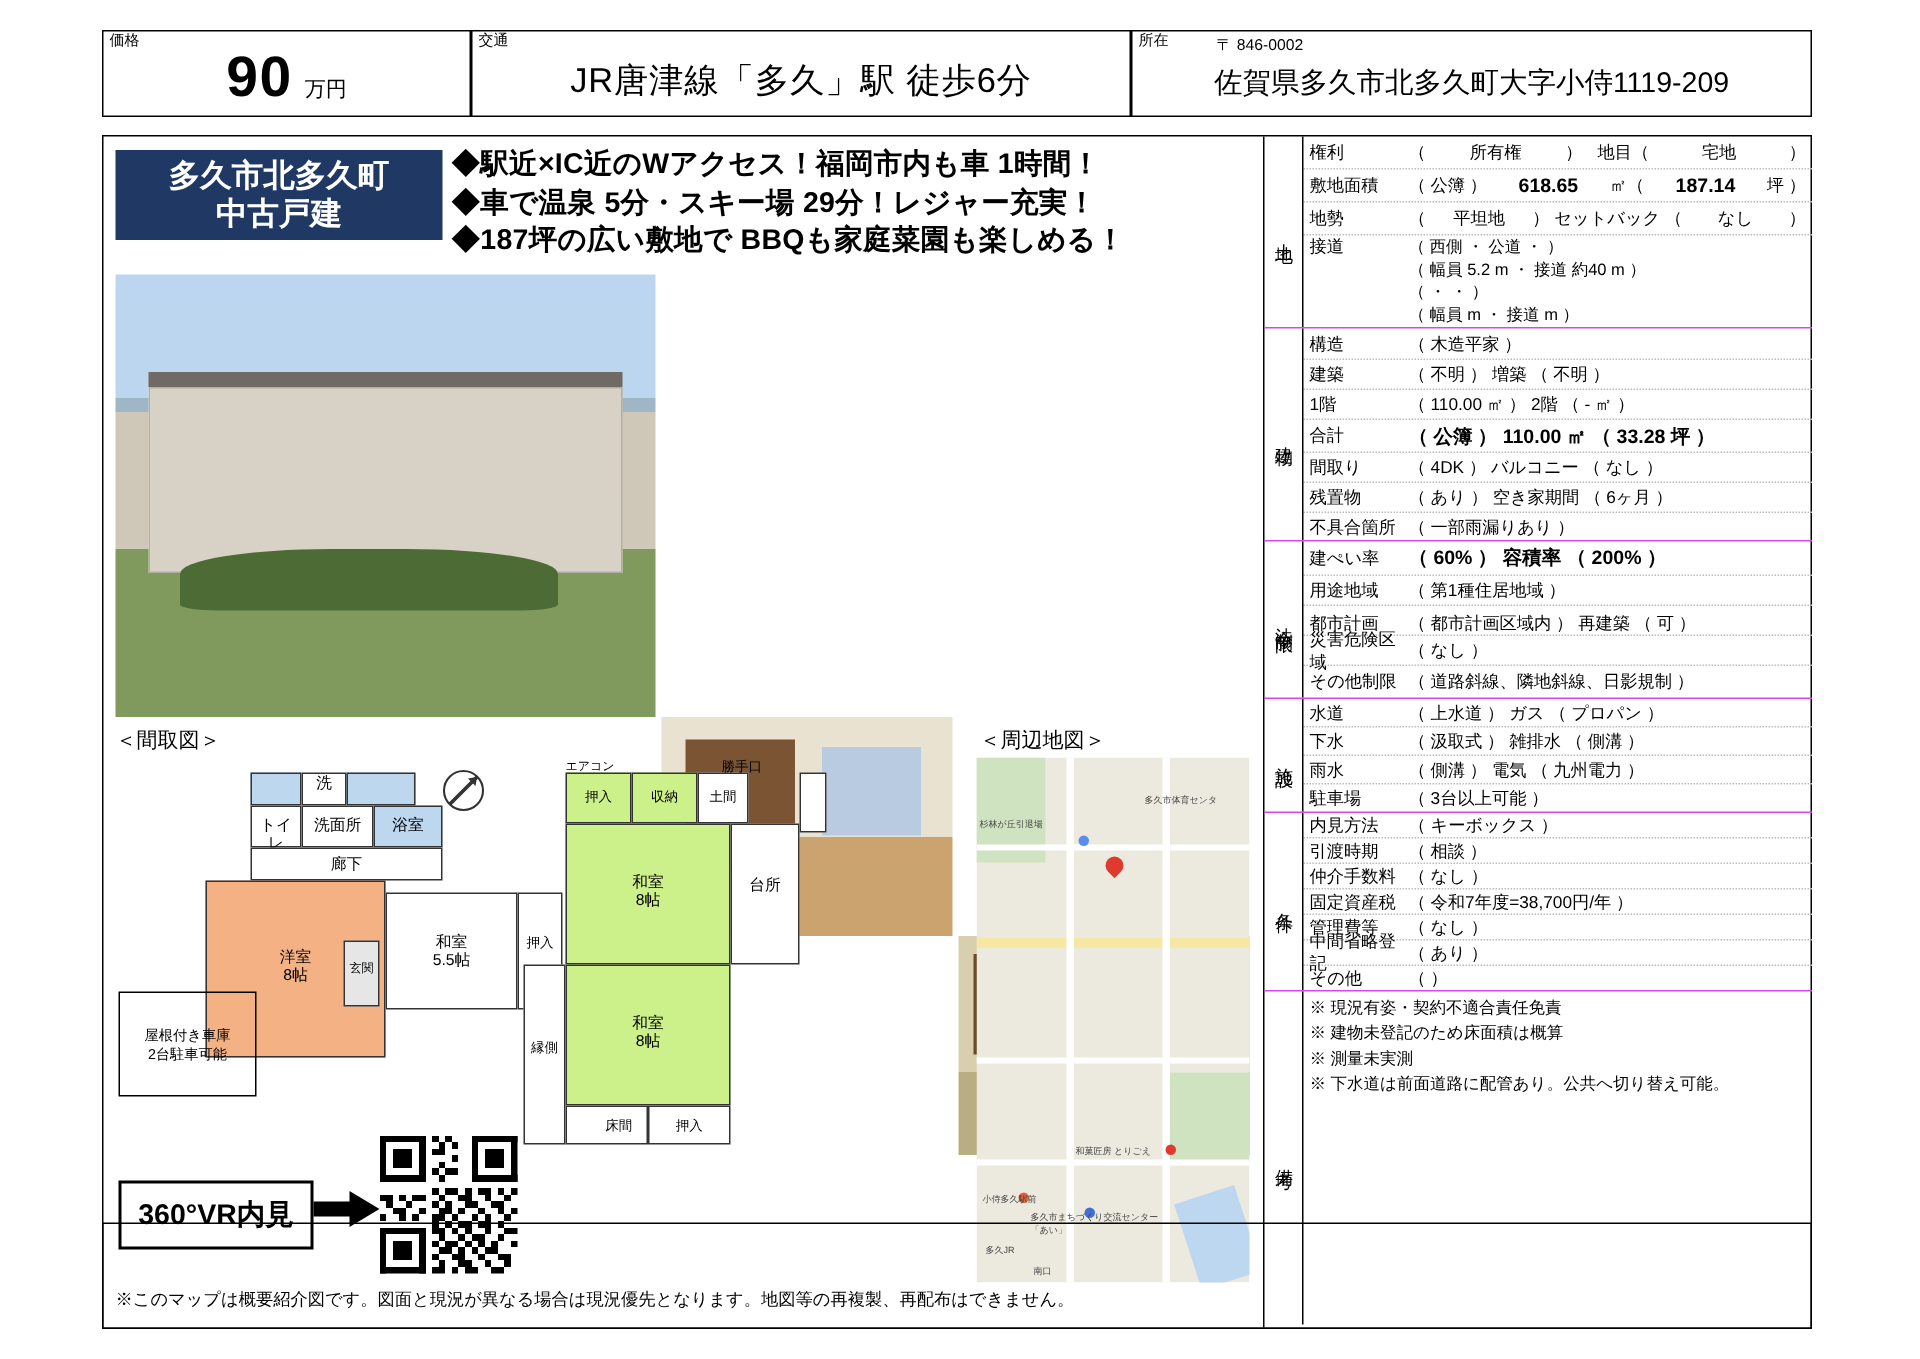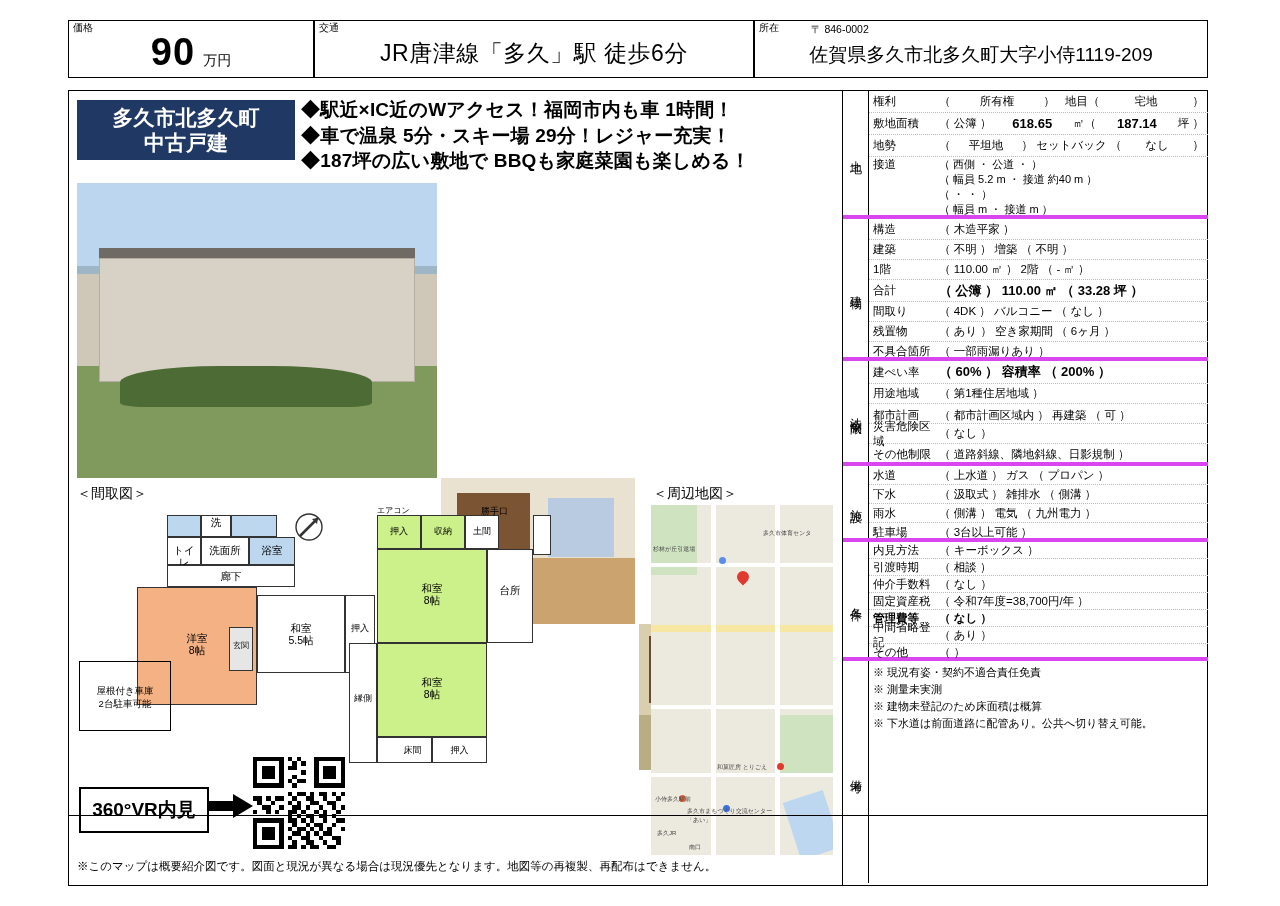--- a/index.html
+++ b/index.html
@@ -95,21 +95,21 @@
   .mr span { display:block; }
   .room-label { font-size:10.5px; line-height:12px; }
   .fill-orange { background:#f4b183; }
   .fill-green { background:#ccf08a; }
   .fill-white { background:#ffffff; }
   .fill-blue { background:#bdd7ee; }
   .fill-gray { background:#e6e6e6; }
 
   
   .right-col { position:absolute; left:842px; top:91px; width:366px; height:794px; border-left:1px solid #000; }
-  .rc-group { position:relative; border-bottom:4px solid #d946ef; }
+  .rc-group { position:relative; border-bottom:1px solid #d946ef; }
   .rc-side {
     position:absolute; left:0; top:0; width:26px; height:100%;
     border-right:1px solid #000; display:flex; align-items:center; justify-content:center;
     font-size:12px; letter-spacing:2px; writing-mode:vertical-rl; text-orientation:upright;
   }
   .rc-body { margin-left:26px; }
   .rline { display:flex; align-items:center; height:18px; border-bottom:1px dotted #bbb; font-size:11.5px; padding:0 4px; }
   .rline:last-child { border-bottom:none; }
   .rl-key { width:66px; flex:0 0 66px; }
   .rl-val { flex:1; display:flex; align-items:center; }
@@ -538,40 +538,40 @@
           <span class="rl-val">（                  相談                        ）</span>
         </div>
         <div class="rline" style="height:17px;">
           <span class="rl-key">仲介手数料</span>
           <span class="rl-val">（                  なし                        ）</span>
         </div>
         <div class="rline" style="height:17px;">
           <span class="rl-key">固定資産税</span>
           <span class="rl-val">（    令和7年度=38,700円/年             ）</span>
         </div>
-        <div class="rline" style="height:17px;font-weight:bold;">
+        <div class="rline" style="height:17px;">
           <span class="rl-key">管理費等</span>
           <span class="rl-val">（                  なし                        ）</span>
         </div>
         <div class="rline" style="height:17px;">
           <span class="rl-key">中間省略登記</span>
           <span class="rl-val">（                  あり                        ）</span>
         </div>
         <div class="rline" style="height:17px;border:none;">
           <span class="rl-key">その他</span>
           <span class="rl-val">（                                                  ）</span>
         </div>
       </div>
     </div>
 
     <div class="rc-group" style="height:222px;border-bottom:none;">
       <div class="rc-side">備考</div>
       <div class="rc-body notes">
         <div>※ 現況有姿・契約不適合責任免責</div>
+        <div>※ 建物未登記のため床面積は概算</div>
         <div>※ 測量未実測</div>
-        <div>※ 建物未登記のため床面積は概算</div>
         <div>※ 下水道は前面道路に配管あり。公共へ切り替え可能。</div>
       </div>
     </div>
   </div>
 
   <div class="bottom-blank"></div>
 </div>
 
 </body></html>

